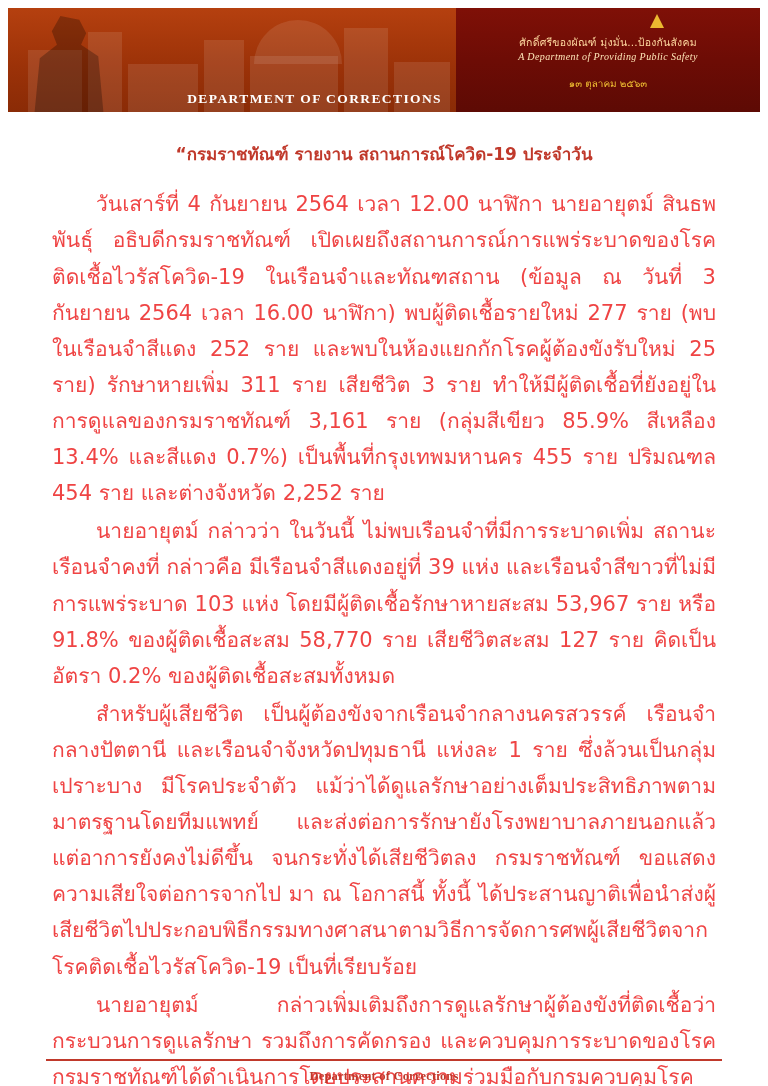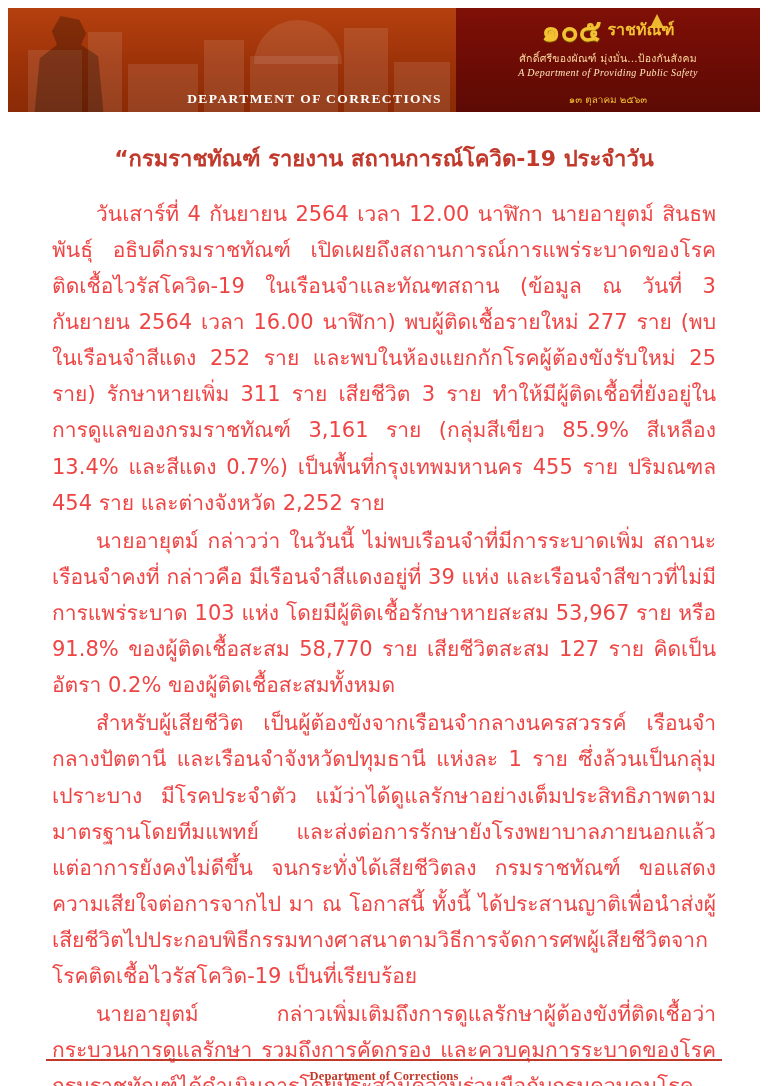--- a/index.html
+++ b/index.html
@@ -154,21 +154,21 @@
     font-size: 10px;
     margin-top: 14px;
   }
 
   
   .title-wrap {
     margin: 26px 56px 0 56px;
     text-align: center;
     color: #c0392b;
     font-weight: bold;
-    font-size: 22px;
+    font-size: 17px;
     line-height: 1.9;
   }
   .title-line { display: block; }
 
   
   .body-wrap {
     margin: 16px 52px 0 52px;
     font-size: 21px;
     line-height: 1.72;
     color: #ef4444;
@@ -223,24 +223,20 @@
       <div class="bldg b7"></div>
       <div class="guard"></div>
 
       <div class="banner-text">
         <div class="banner-dept">DEPARTMENT OF CORRECTIONS</div>
       </div>
     </div>
 
     <div class="banner-right">
       <div class="emblem-crown"></div>
-      <div class="emblem-row">
-        <span class="emblem-100">๑๐๕</span>
-        <span class="emblem-thai">ราชทัณฑ์</span>
-      </div>
       <div class="emblem-sub1">ศักดิ์ศรีของผัณฑ์ มุ่งมั่น...ป้องกันสังคม</div>
       <div class="emblem-sub2">A Department of Providing Public Safety</div>
       <div class="emblem-sub3">๑๓ ตุลาคม ๒๕๖๓</div>
     </div>
   </div>
 
   <div class="title-wrap">
     <span class="title-line">“กรมราชทัณฑ์ รายงาน สถานการณ์โควิด-19 ประจำวัน</span>
   </div>
 

